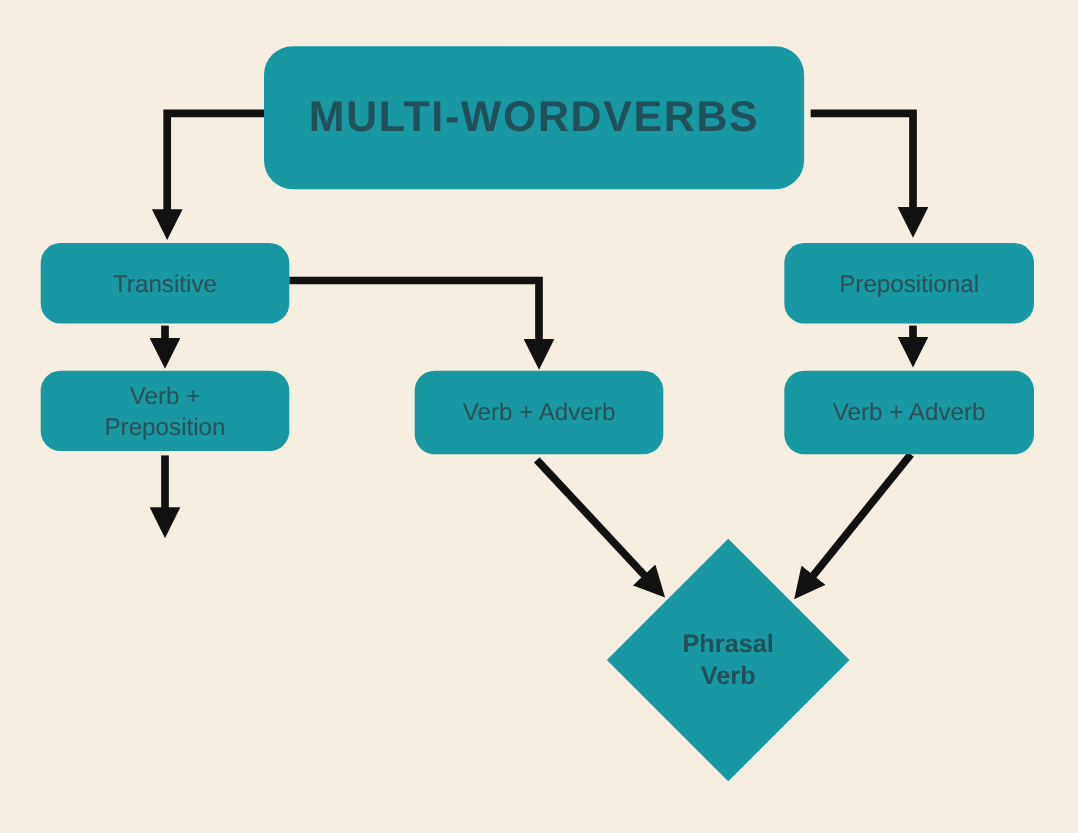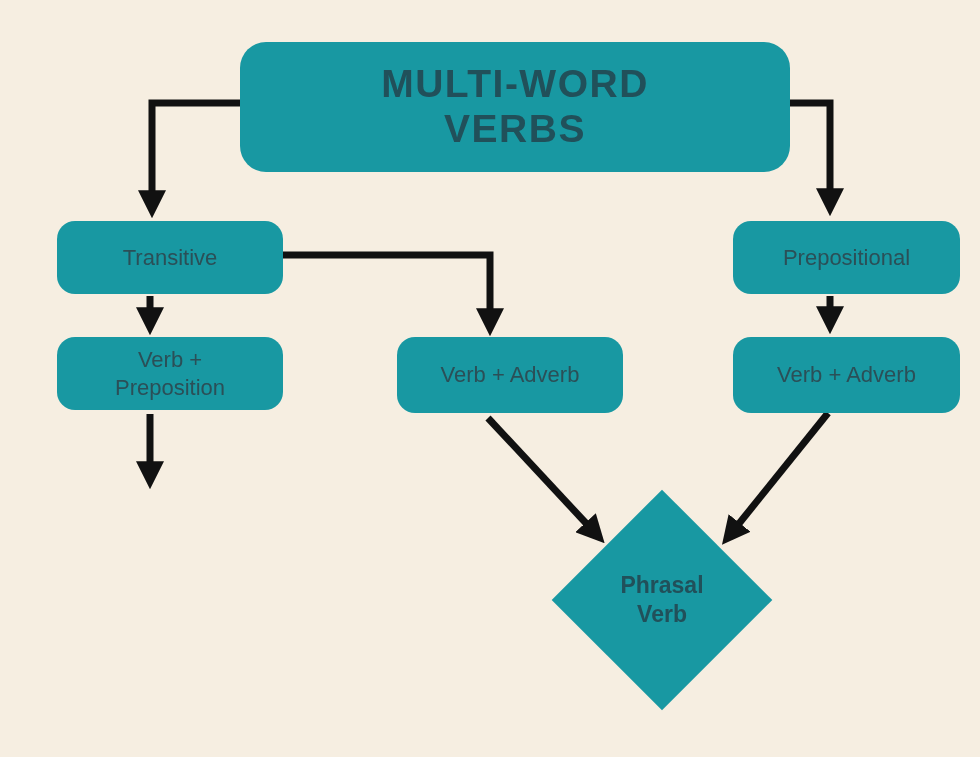--- a/index.html
+++ b/index.html
@@ -37,32 +37,30 @@
     position: absolute;
     background: var(--node-fill);
     color: var(--node-text);
     display: flex;
     align-items: center;
     justify-content: center;
     text-align: center;
     border-radius: 18px;
     font-size: 22px;
     line-height: 1.25;
-    margin-left: 20px;
   }
   .node .label { max-width: 150px; }
   .node .label.wide { max-width: 220px; }
   .title-box {
     position: absolute;
     left: 240px; top: 42px;
-    width: 550px; height: 130px;
+    width: 491px; height: 130px;
     background: var(--node-fill);
     border-radius: 26px;
     display: flex;
-    flex-direction: column;
     align-items: center;
     justify-content: center;
     color: var(--title-text);
     font-weight: 700;
     font-size: 39px;
     letter-spacing: 1.5px;
     line-height: 1.15;
     text-align: center;
   }
   .box-transitive      { left: 37px;  top: 221px; width: 226px; height: 73px; }

